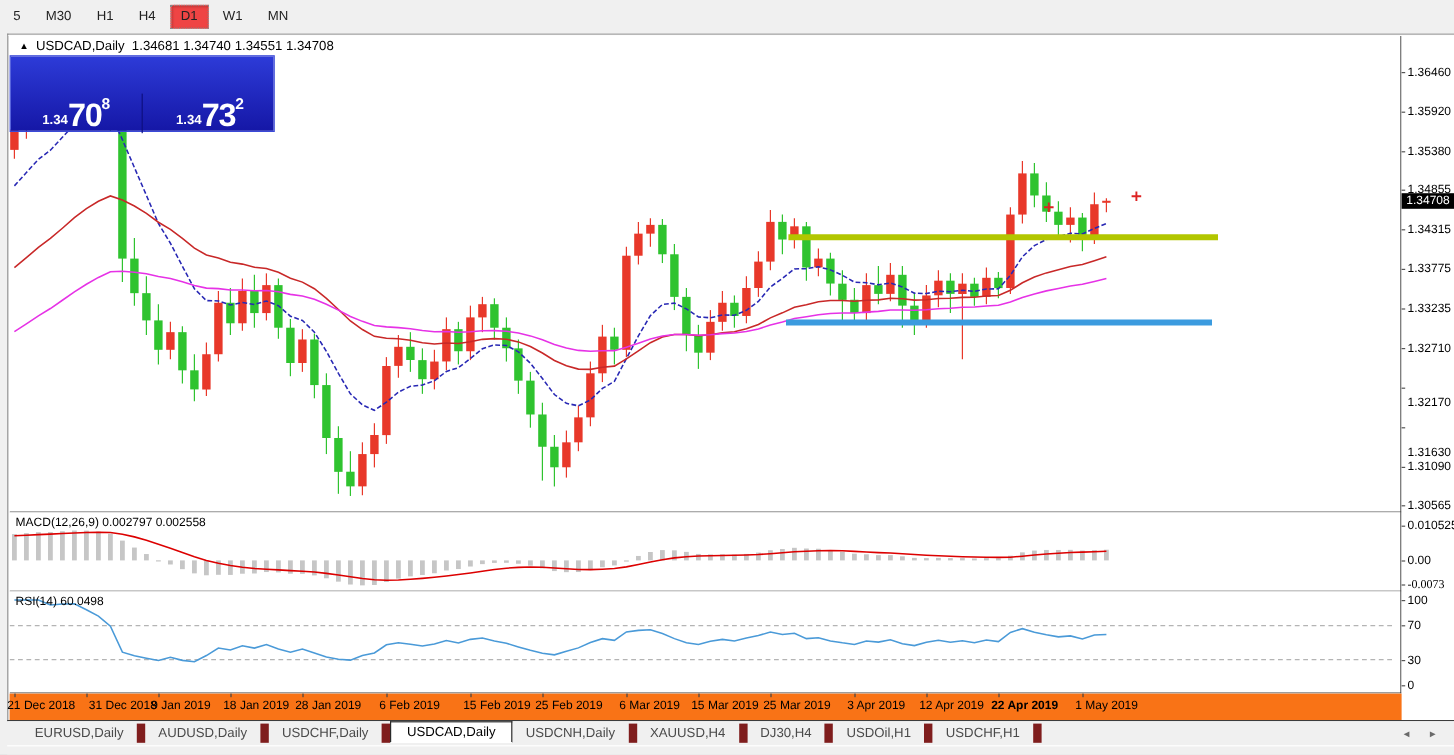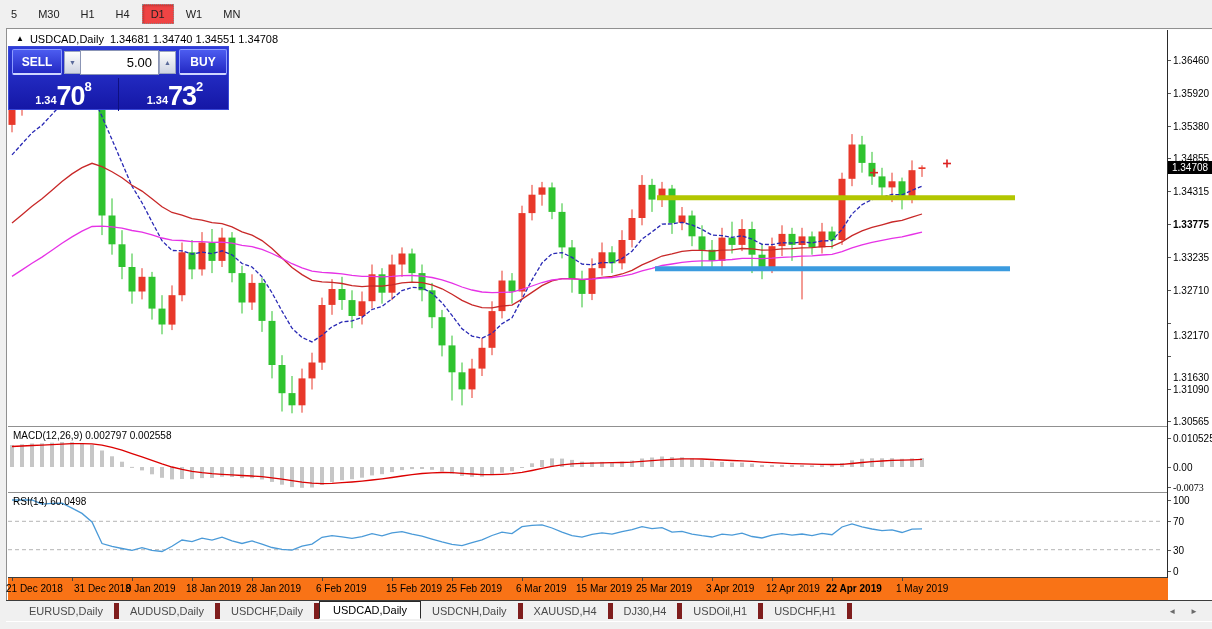--- a/index.html
+++ b/index.html
@@ -55,21 +55,21 @@
   .ind-lbl{position:absolute;font-size:10px;color:#000;z-index:4;white-space:nowrap;}
 
   .date-axis{position:absolute;left:8px;top:578px;width:1160px;height:22px;background:#f97316;}
   .date-lbl{position:absolute;top:5px;font-size:10px;color:#000;white-space:nowrap;}
   .date-tick{position:absolute;top:0;width:1px;height:3px;background:#444;}
 
   
   .tab-sep-line{position:absolute;left:6px;top:600px;width:1206px;height:1px;background:#3c3c3c;}
   .tabbar{position:absolute;left:6px;top:601px;width:1206px;height:20px;background:#f0f0f0;
           display:flex;align-items:center;padding-left:12px;box-sizing:border-box;}
-  .tab{font-size:11px;color:#4a4a4a;padding:2px 11px;border-right:5px solid #7f1d1d;cursor:pointer;white-space:nowrap;}
+  .tab{font-size:11px;color:#4a4a4a;padding:2px 11px;border-right:7px solid #7f1d1d;cursor:pointer;white-space:nowrap;}
   .tab:last-of-type{border-right:none;}
   .tab.tab-active{background:#fff;color:#000;border:1px solid #2a2a2a;border-bottom:1px solid #fff;
                   padding:2px 13px;margin-top:-2px;position:relative;z-index:2;}
   .tab-arrows{margin-left:auto;margin-right:14px;display:flex;gap:14px;color:#6a6a6a;font-size:8px;}
   .tab-arrow{cursor:pointer;}
 
   .statusbar{position:absolute;left:6px;top:621px;width:1206px;height:8px;background:#f0f0f0;border-top:1px solid #fff;}
 </style>
 </head>
 <body>
@@ -387,27 +387,20 @@
       <line x1="1159.5" y1="0" x2="1159.5" y2="548" stroke="#2a2a2a" stroke-width="1"></line>
     </svg>
 
   <div class="chart-header">
     <span class="tri">▲</span>
     <span class="sym">USDCAD,Daily</span>
     <span>1.34681 1.34740 1.34551 1.34708</span>
   </div>
 
   <div class="trade-panel">
-    <div class="tp-row">
-      <div class="tp-btn tp-sell">SELL</div>
-      <div class="tp-spin tp-spin-dn">▼</div>
-      <input class="tp-vol" value="5.00" style="">
-      <div class="tp-spin tp-spin-up">▲</div>
-      <div class="tp-btn tp-buy">BUY</div>
-    </div>
     <div class="tp-quote tp-bid">
       <span class="q-small">1.34</span>
       <span class="q-big">70</span>
       <span class="q-sup">8</span>
     </div>
     <div class="tp-quote tp-ask">
       <span class="q-small">1.34</span>
       <span class="q-big">73</span>
       <span class="q-sup">2</span>
     </div>
@@ -420,21 +413,21 @@
       <div class="price-lbl" style="top: 25px;">1.36460</div>
       <div class="price-tick" style="top: 30px;"></div>
       <div class="price-lbl" style="top: 58.0685px;">1.35920</div>
       <div class="price-tick" style="top: 63.0685px;"></div>
       <div class="price-lbl" style="top: 91.137px;">1.35380</div>
       <div class="price-tick" style="top: 96.137px;"></div>
       <div class="price-lbl" style="top: 123.287px;">1.34855</div>
       <div class="price-tick" style="top: 128.287px;"></div>
       <div class="price-lbl" style="top: 156.356px;">1.34315</div>
       <div class="price-tick" style="top: 161.356px;"></div>
-      <div class="price-lbl" style="top: 189.424px; font-weight: bold;">1.33775</div>
+      <div class="price-lbl" style="top: 189.424px;">1.33775</div>
       <div class="price-tick" style="top: 194.424px;"></div>
       <div class="price-lbl" style="top: 222.493px;">1.33235</div>
       <div class="price-tick" style="top: 227.493px;"></div>
       <div class="price-lbl" style="top: 254.643px;">1.32710</div>
       <div class="price-tick" style="top: 259.642px;"></div>
       <div class="price-lbl" style="top: 300px;">1.32170</div>
       <div class="price-tick" style="top: 292.711px;"></div>
       <div class="price-lbl" style="top: 320.78px; margin-top: 21px;">1.31630</div>
       <div class="price-tick" style="top: 325.78px;"></div>
       <div class="price-lbl" style="top: 353.848px;">1.31090</div>

